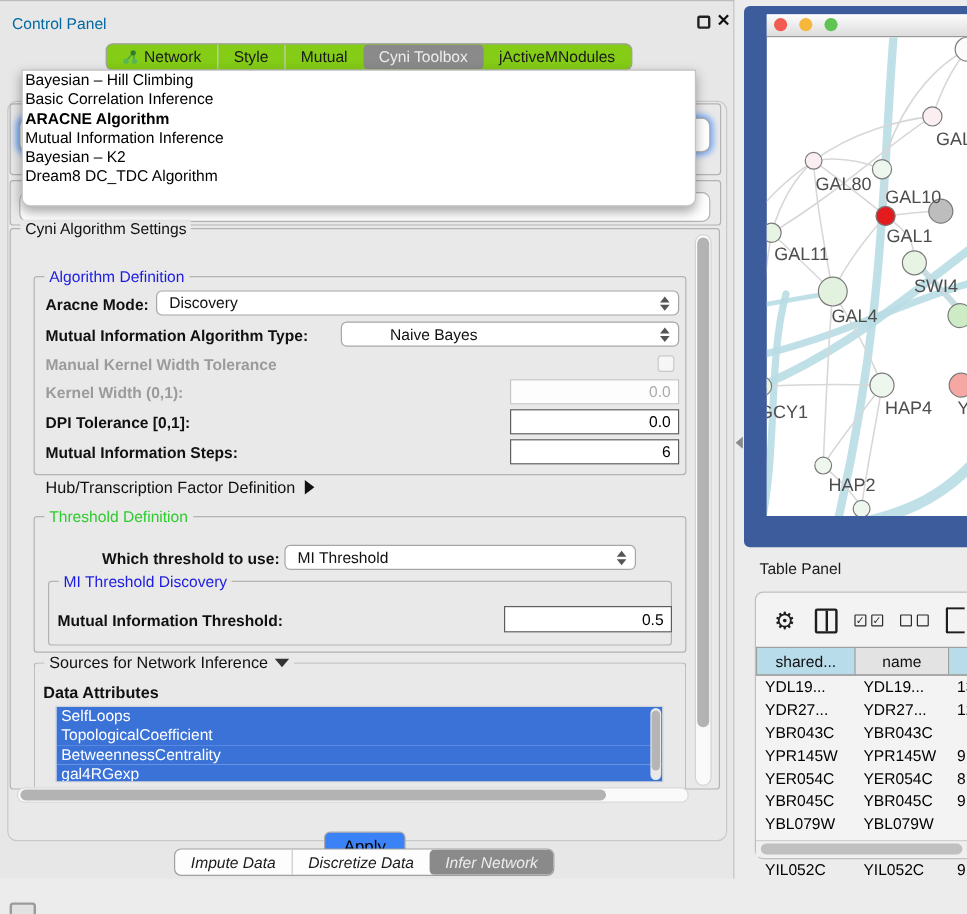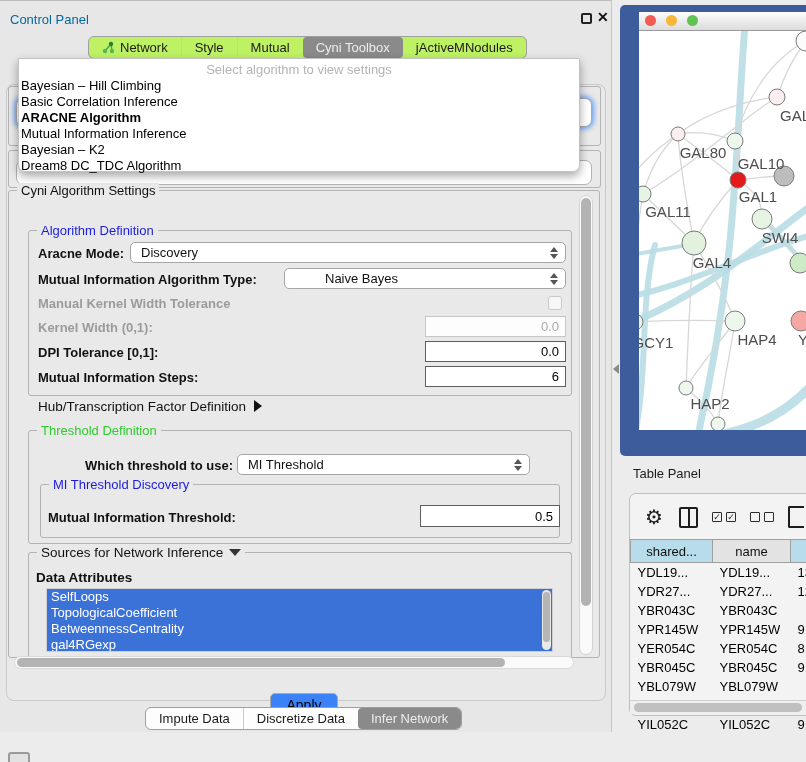--- a/index.html
+++ b/index.html
@@ -9,21 +9,21 @@
 
   
   #control-panel { left:0; top:8; width:612px; height:732px; background:#e7e7e7;
                    border-top:1px solid #bdbdbd; border-right:1px solid #c6c6c6; }
   #cp-title { left:10px; top:12px; font-size:13px; color:#0369a1; }
   #cp-float { left:581px; top:13px; width:11px; height:11px; border:2px solid #222; border-radius:2px; }
   #cp-close { left:597px; top:9px; font-size:14px; font-weight:bold; color:#111; }
 
   
   #tabbar { left:88px; top:36px; height:23px; display:flex; align-items:stretch;
-            background:#bef264; border:1px solid #9f9f9f; border-radius:6px; overflow:hidden; }
+            background:#84cc16; border:1px solid #9f9f9f; border-radius:6px; overflow:hidden; }
   .tab { display:flex; align-items:center; padding:0 13px; font-size:13px; color:#1a1a1a;
          border-left:1px solid #c9c9c9; white-space:nowrap; }
   .tab:first-child { border-left:none; }
   .tab.selected { background:#8a8a8a; color:#ececec; border-left:none; border-radius:4px; }
   .tab.selected + .tab { border-left:none; }
   .tab .ticon { margin-right:5px; display:inline-block; width:13px; height:13px; }
 
   
   #cp-card { left:6px; top:84px; width:600px; height:617px; background:#e9e9e9;
              border:1px solid #c9c9c9; border-radius:8px; }
@@ -84,21 +84,21 @@
   #set-vscroll { left:579px; top:195px; width:14px; height:460px; background:#fafafa; border:1px solid #d4d4d4; border-radius:7px; }
   #set-vthumb { left:581px; top:198px; width:10px; height:408px; background:#b3b3b3; border-radius:6px; }
   #set-hscroll { left:14px; top:656px; width:560px; height:13px; background:#fafafa; border:1px solid #d9d9d9; border-radius:7px; z-index:5; }
   #set-hthumb { left:17px; top:658px; width:488px; height:9px; background:#b3b3b3; border-radius:5px; z-index:6; }
 
   #apply-btn { left:270px; top:673px; width:68px; height:23px; background:#3b82f6; border:1px solid #ababab;
                border-radius:5px; font-size:14px; display:flex; align-items:center; justify-content:center;margin-top:20px; }
 
   
   #bottom-tabbar { left:145px; top:707px; height:23px; display:flex; background:#fdfdfd;
-                   border:1px solid #9f9f9f; border-radius:6px; overflow:hidden; }
+                   border:1px solid #9f9f9f; border-radius:6px; overflow:hidden;font-style:italic; }
   #panel-collapse-arrow { left:613px; top:364px; width:0; height:0; border-top:5px solid transparent;
                           border-bottom:5px solid transparent; border-right:6px solid #8a8a8a; }
 
   
   #net-frame { left:620px; top:5px; width:186px; height:451px; background:#3c5c9c; border-radius:5px 0 0 5px; }
   #net-window { left:639px; top:12px; width:167px; height:418px; background:#fff; overflow:hidden; }
   #net-titlebar { left:639px; top:12px; width:167px; height:19px;
                   background:linear-gradient(#fdfdfd,#dcdcdc); border-bottom:1px solid #9a9a9a; }
   .tlight { position:absolute; top:15px; width:11px; height:11px; border-radius:50%; }
   #net-canvas { left:639px; top:31px; width:167px; height:399px; }
@@ -241,21 +241,20 @@
 
 <button class="abs" id="apply-btn">Apply</button>
 
 <div class="abs" id="bottom-tabbar">
     <div class="tab">Impute Data</div>
     <div class="tab">Discretize Data</div>
     <div class="tab selected">Infer Network</div>
   </div>
 
 <div class="abs" id="algo-popup">
-  <div id="algo-popup-header">Select algorithm to view settings</div>
   <div>
       <div class="algo-item">Bayesian – Hill Climbing</div>
       <div class="algo-item">Basic Correlation Inference</div>
       <div class="algo-item selected">ARACNE Algorithm</div>
       <div class="algo-item">Mutual Information Inference</div>
       <div class="algo-item">Bayesian – K2</div>
       <div class="algo-item">Dream8 DC_TDC Algorithm</div>
     </div>
 </div>
 

